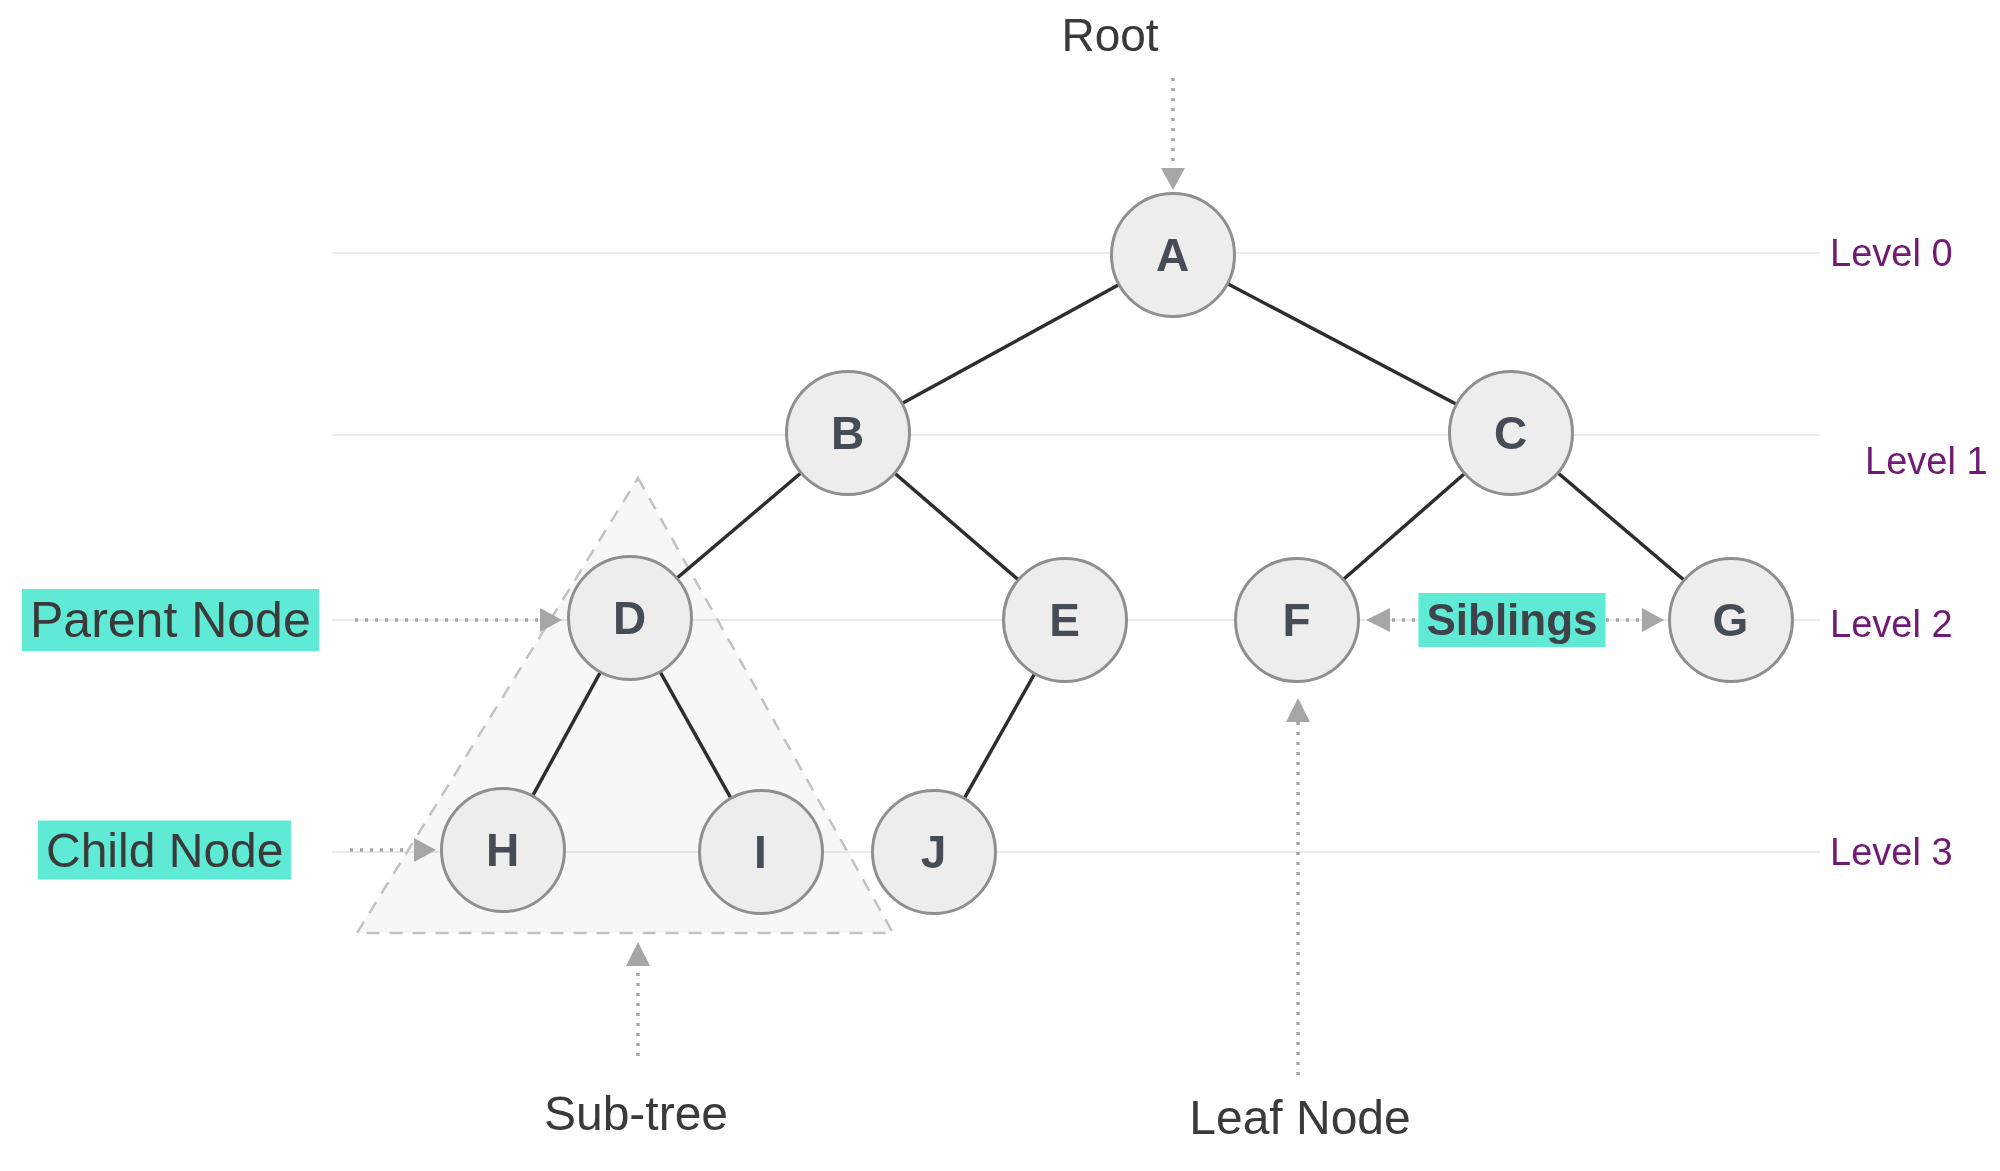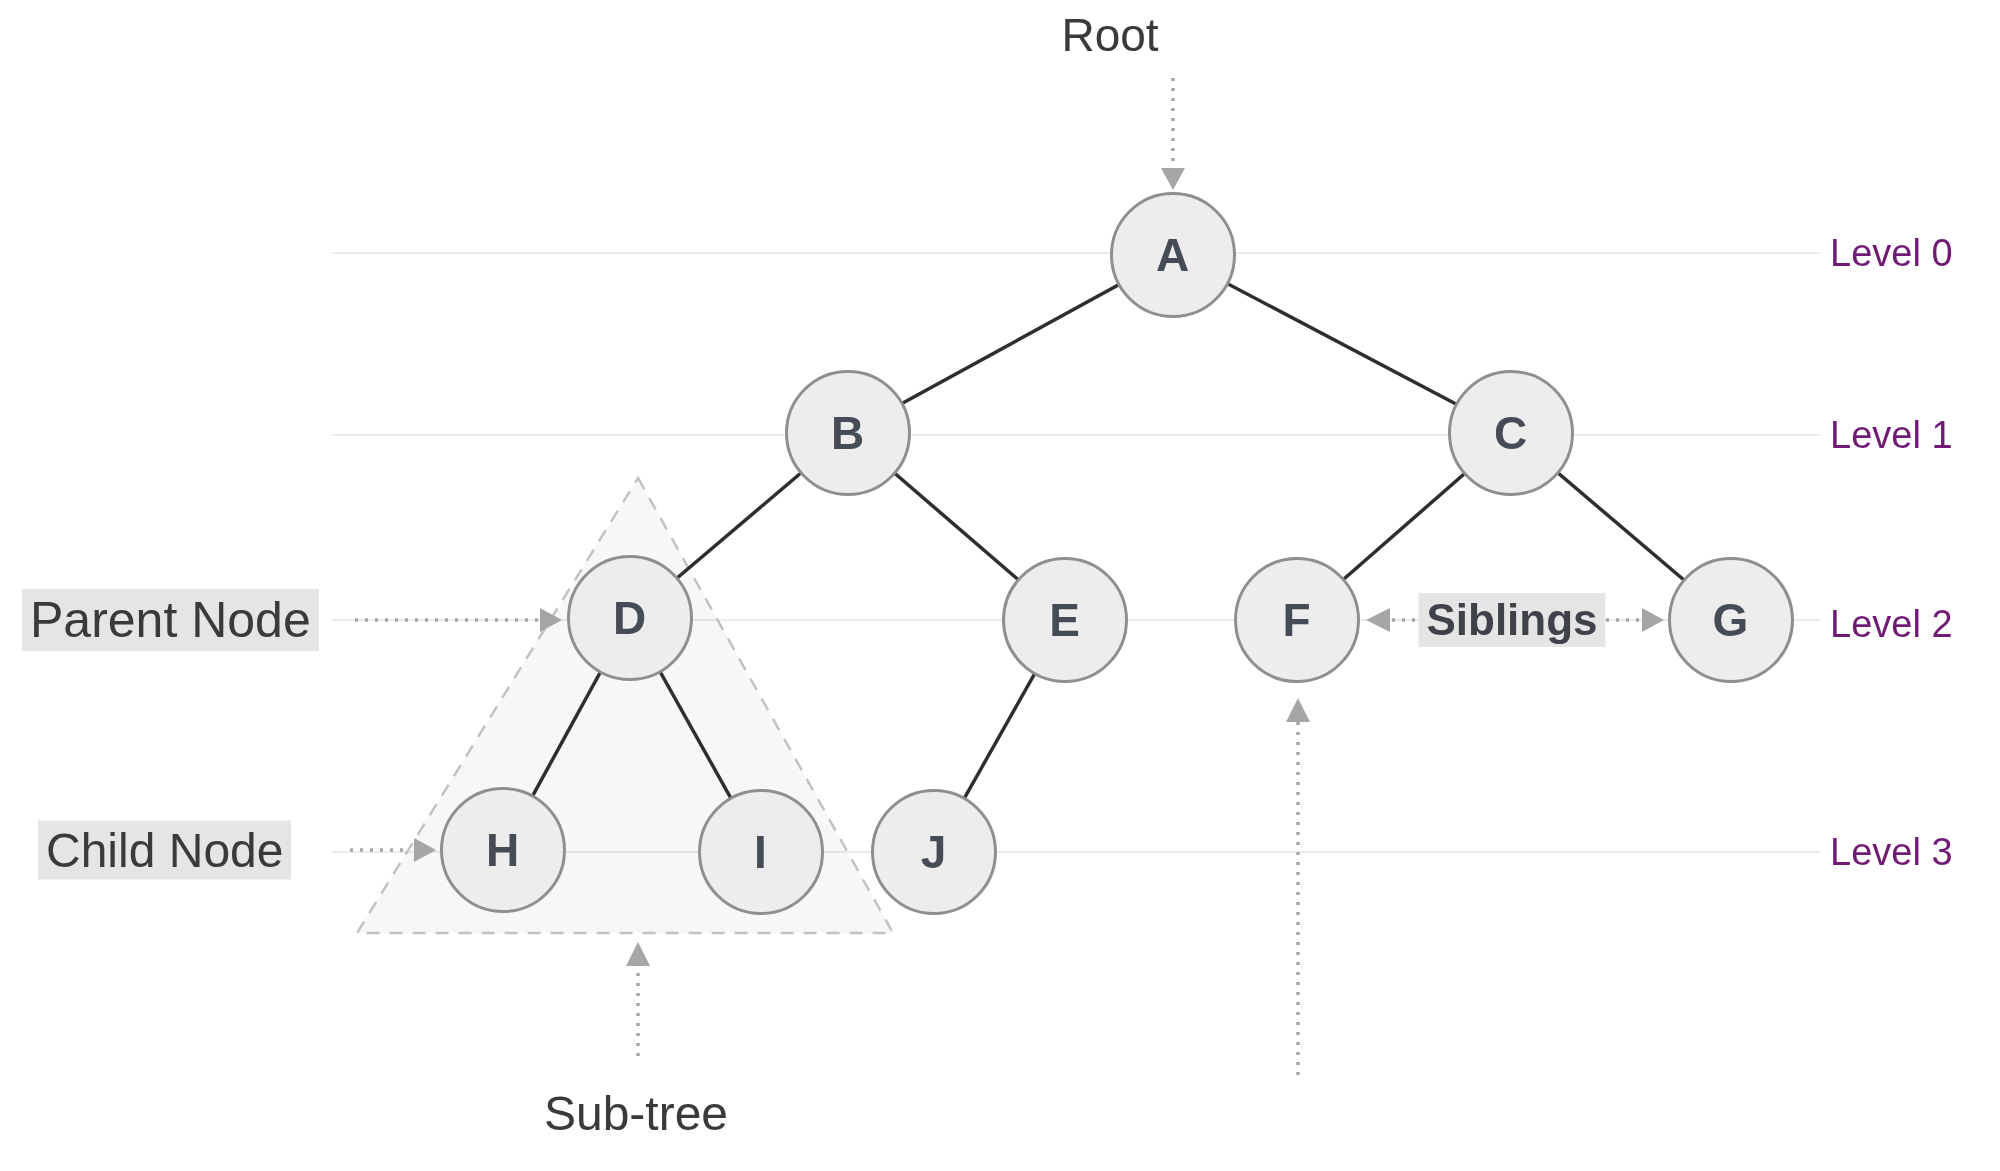--- a/index.html
+++ b/index.html
@@ -49,21 +49,21 @@
   .center-y { transform: translateY(-50%); }
   .level-label {
     position: absolute;
     left: 1830px;
     transform: translateY(-50%);
     font-size: 38px;
     color: #701a75;
     white-space: nowrap;
     z-index: 3;
   }
-  .masked { background: #e5e5e5; padding: 2px 8px; }
+  .masked { background: #5eead4; padding: 2px 8px; }
 </style>
 </head>
 <body>
 
 <div id="stage">
 
   <svg id="wires" viewBox="0 0 2000 1171" xmlns="http://www.w3.org/2000/svg">
 
     <line x1="332" y1="253" x2="1820" y2="253" stroke="#ebebeb" stroke-width="2"></line>
     <line x1="332" y1="435" x2="1820" y2="435" stroke="#ebebeb" stroke-width="2"></line>
@@ -136,21 +136,22 @@
     </div>
 
   <div class="annotation center-x" style="left:1110px; top:8px; font-size:46px;">Root</div>
 
   <div class="annotation center-y masked" style="left:22px; top:620px; font-size:50px;">Parent Node</div>
 
   <div class="annotation center-y masked" style="left:38px; top:850px; font-size:48px;">Child Node</div>
 
   <div class="annotation center-x center-y masked" style="left:1512px; top:620px; font-size:44px; transform:translate(-50%,-50%); color:#3f4349;font-weight:bold;">Siblings</div>
 
+  <div class="annotation center-x" style="left:1300px; top:1090px; font-size:48px;">Leaf Node</div>
 
   <div class="annotation center-x" style="left:636px; top:1086px; font-size:48px;">Sub-tree</div>
 
   <div class="level-label" style="top:253px;">Level 0</div>
-  <div class="level-label" style="top:435px;">Level 1</div>
+  <div class="level-label" style="top:461px;margin-left:35px;">Level 1</div>
   <div class="level-label" style="top:624px;">Level 2</div>
   <div class="level-label" style="top:852px;">Level 3</div>
 
 </div>
 
 </body></html>

